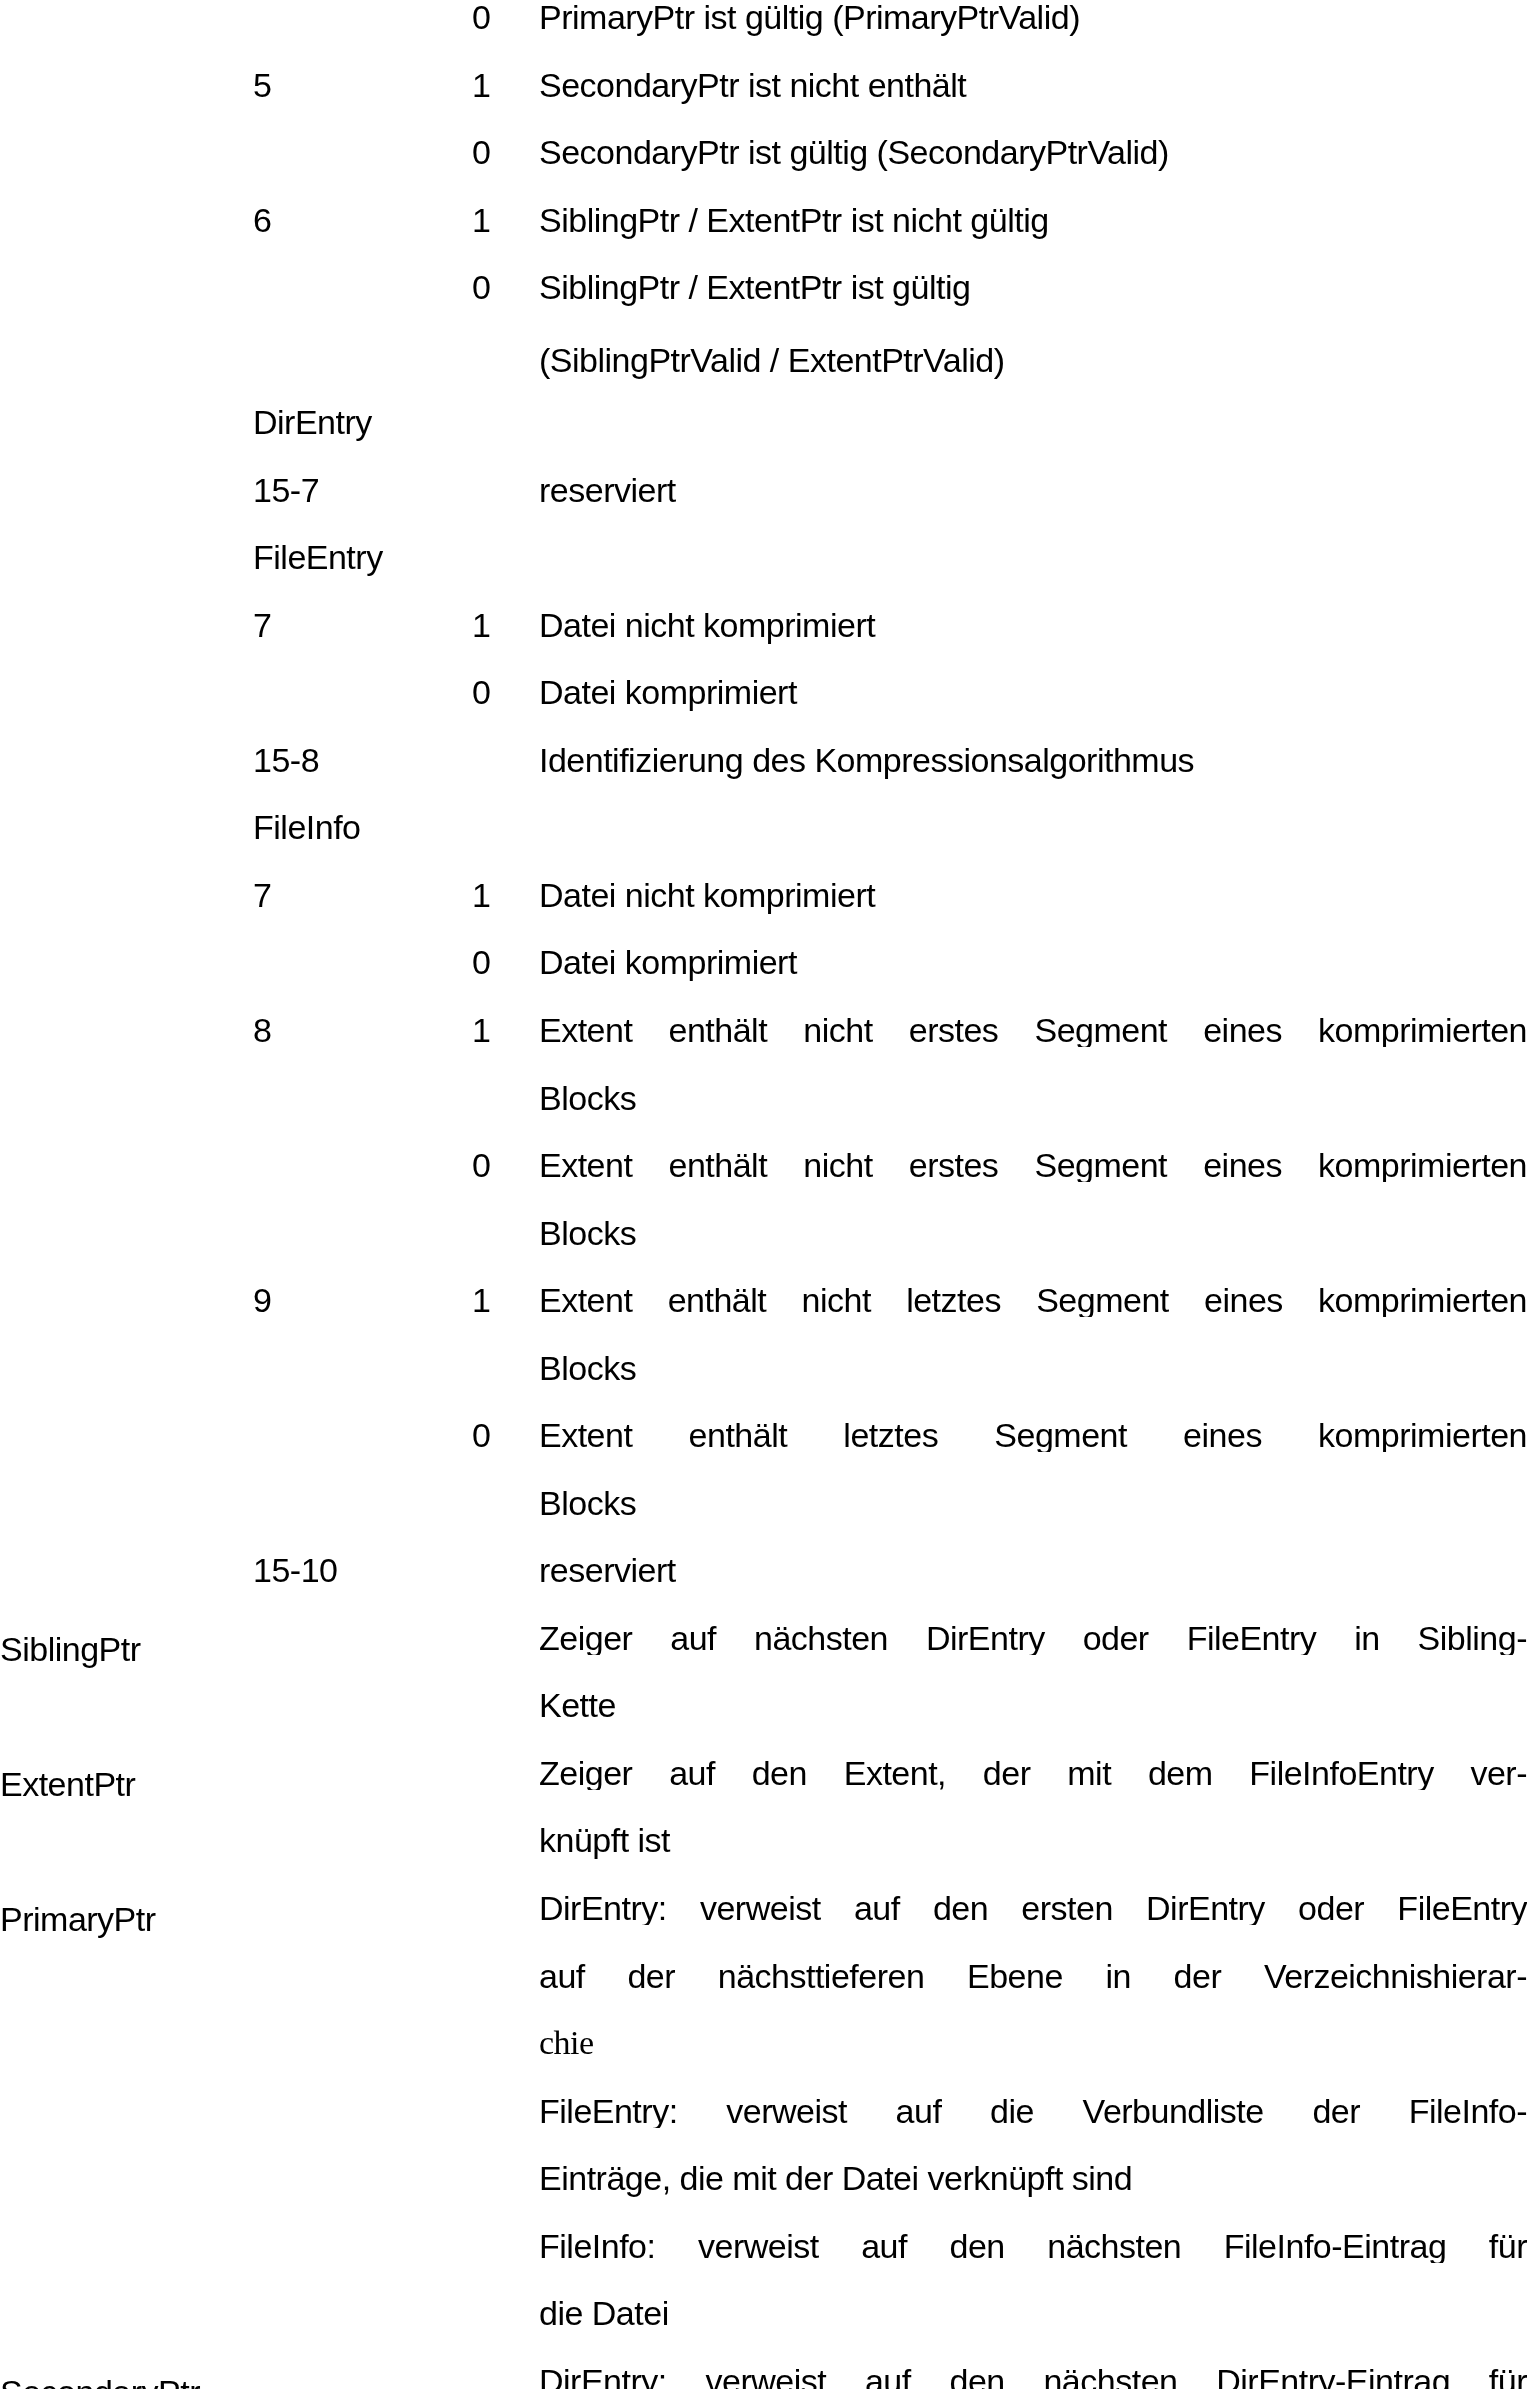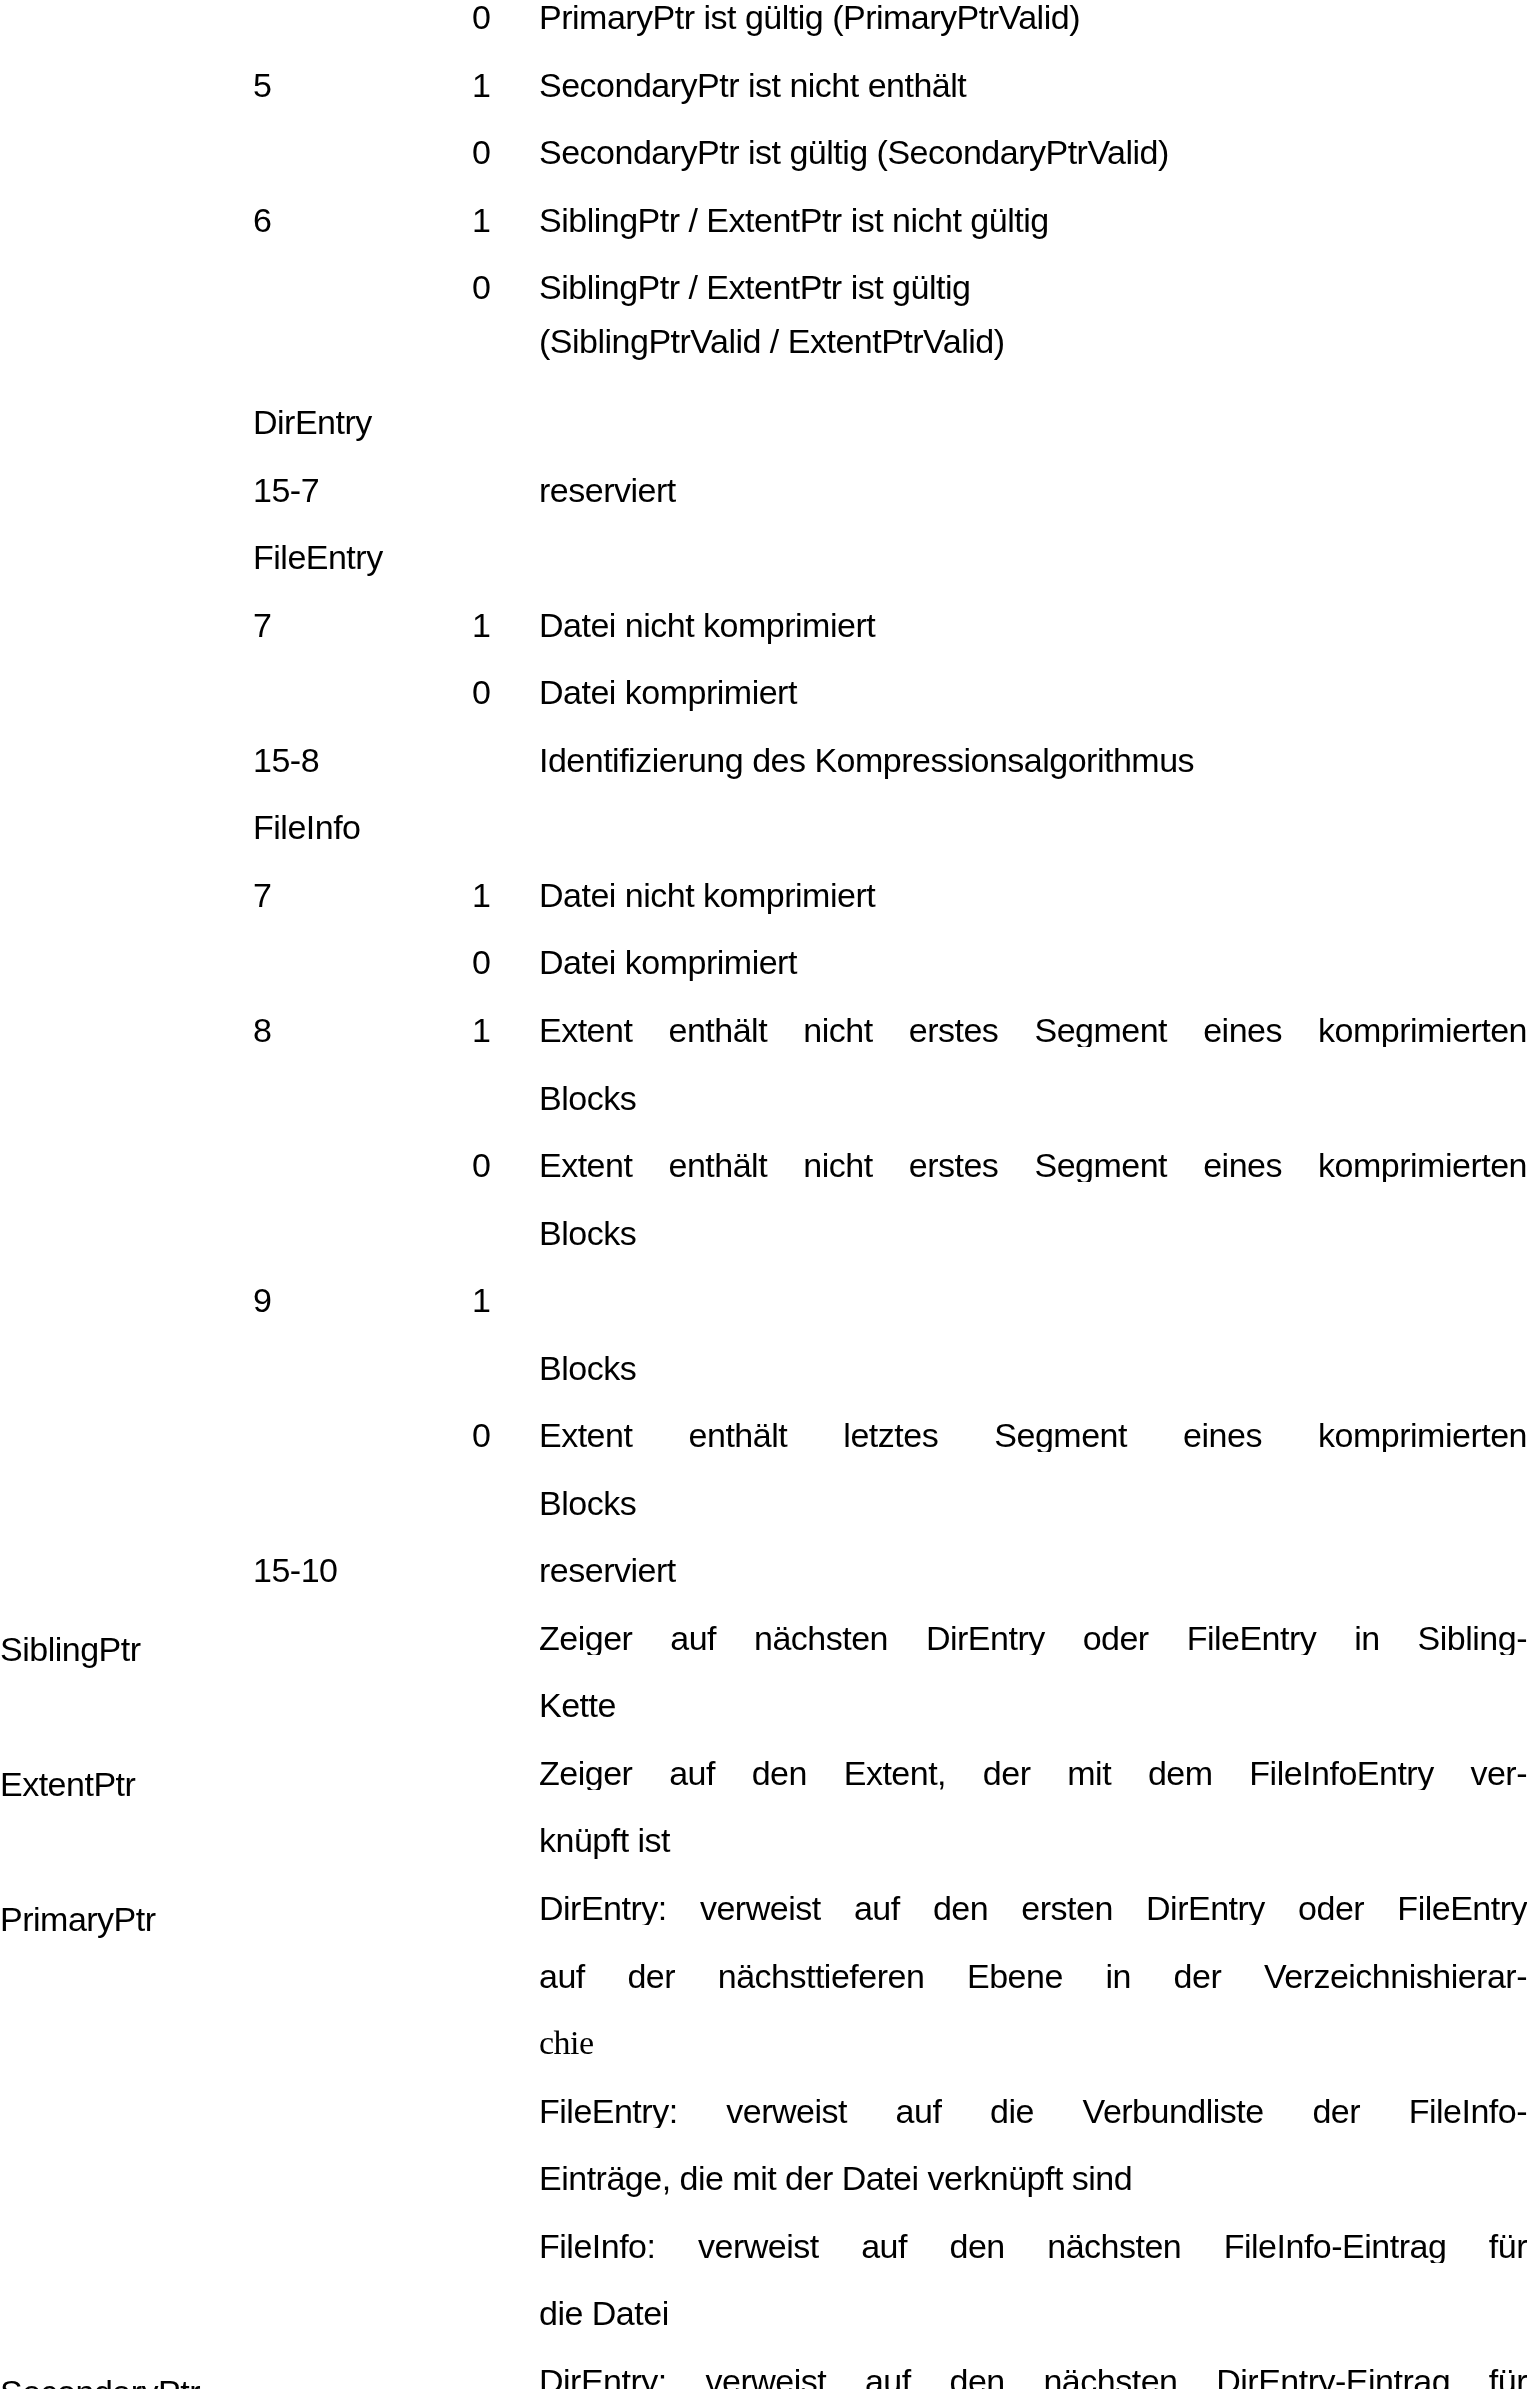--- a/index.html
+++ b/index.html
@@ -91,21 +91,21 @@
         <span class="c-bit">6</span>
         <span class="c-val">1</span>
         <span class="c-desc">SiblingPtr / ExtentPtr ist nicht gültig</span>
       </div>
       <div class="row" style="top: 270px;">
         <span class="c-label"></span>
         <span class="c-bit"></span>
         <span class="c-val">0</span>
         <span class="c-desc">SiblingPtr / ExtentPtr ist gültig</span>
       </div>
-      <div class="row" style="top: 324px;">
+      <div class="row" style="top: 343px;">
         <span class="c-label"></span>
         <span class="c-bit"></span>
         <span class="c-val"></span>
         <span class="c-desc">(SiblingPtrValid / ExtentPtrValid)</span>
       </div>
       <div class="row" style="top: 405px;">
         <span class="c-label"></span>
         <span class="c-bit">DirEntry</span>
         <span class="c-val"></span>
         <span class="c-desc"></span>
@@ -179,20 +179,21 @@
       <div class="row" style="top: 1216px;">
         <span class="c-label"></span>
         <span class="c-bit"></span>
         <span class="c-val"></span>
         <span class="c-desc">Blocks</span>
       </div>
       <div class="row" style="top: 1283px;">
         <span class="c-label"></span>
         <span class="c-bit">9</span>
         <span class="c-val">1</span>
+        <span class="c-desc justify">Extent enthält nicht letztes Segment eines komprimierten</span>
       </div>
       <div class="row" style="top: 1351px;">
         <span class="c-label"></span>
         <span class="c-bit"></span>
         <span class="c-val"></span>
         <span class="c-desc">Blocks</span>
       </div>
       <div class="row" style="top: 1418px;">
         <span class="c-label"></span>
         <span class="c-bit"></span>

